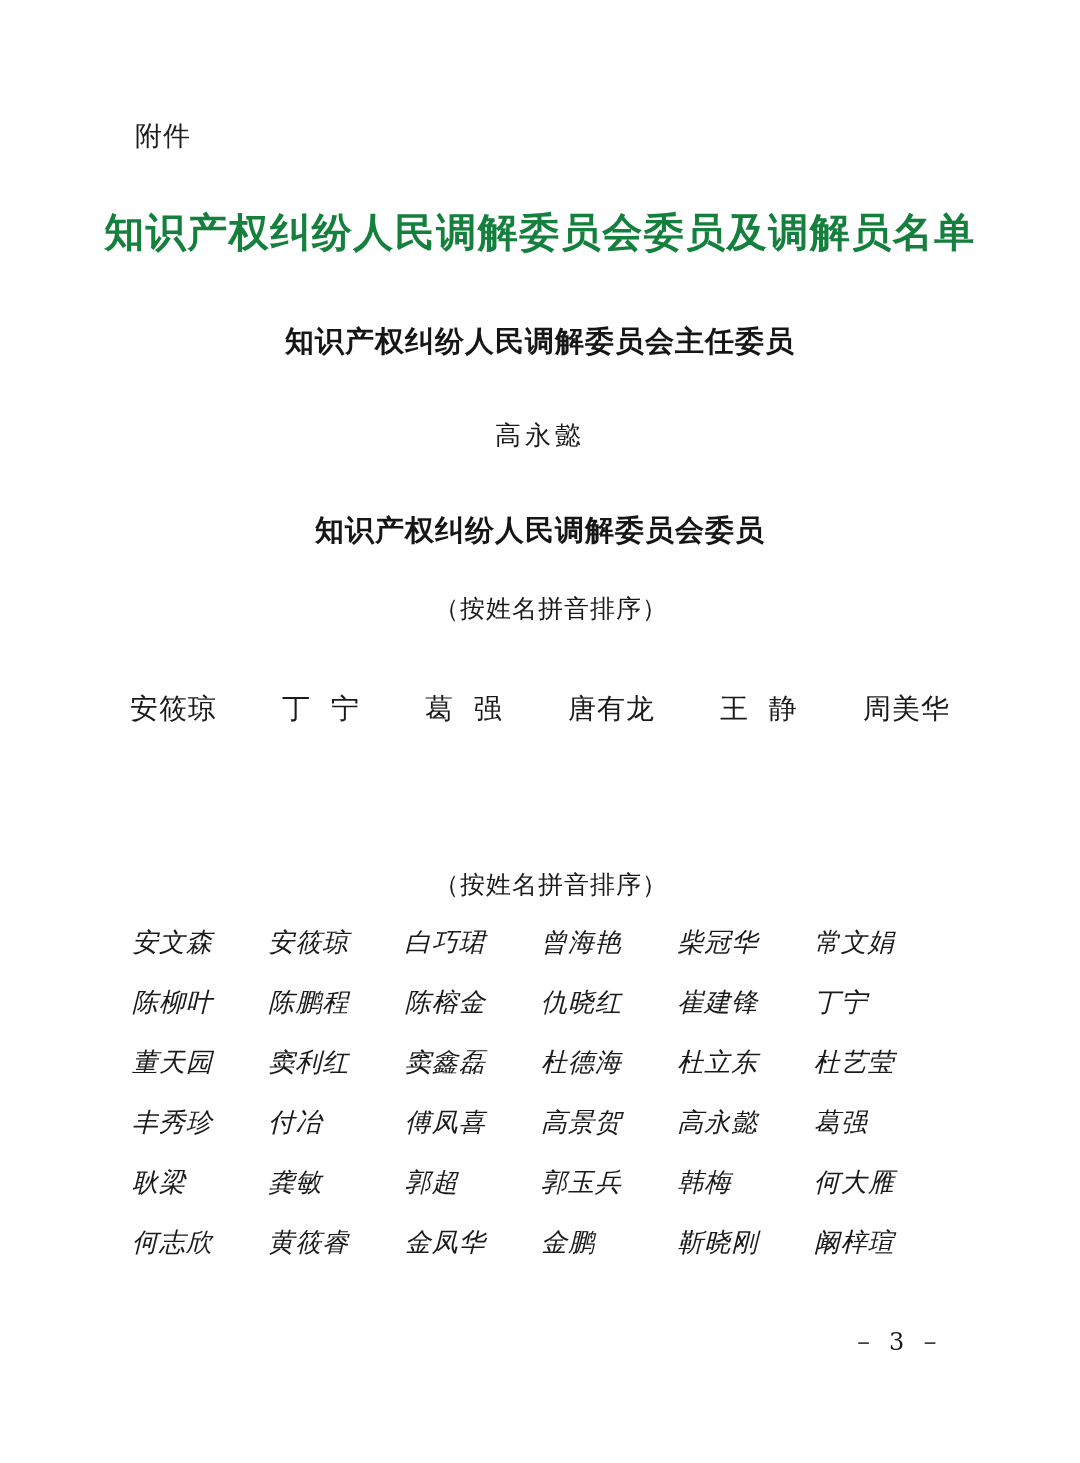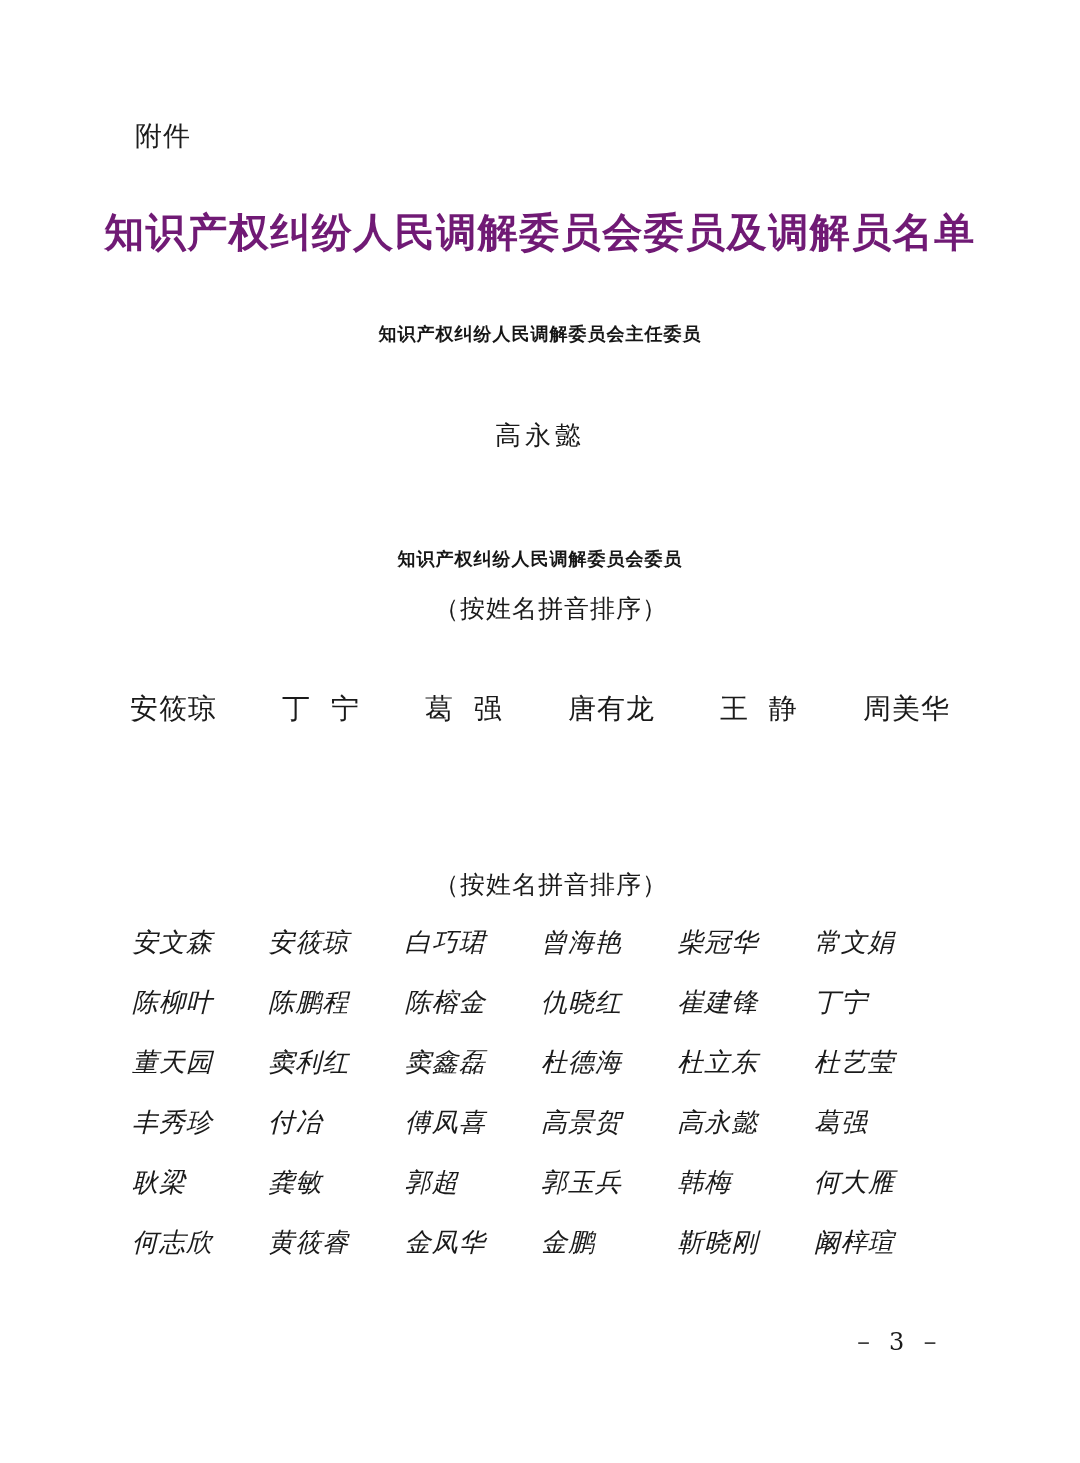--- a/index.html
+++ b/index.html
@@ -32,25 +32,25 @@
   }
   .doc-title {
     position: absolute;
     left: 0;
     right: 0;
     top: 205px;
     text-align: center;
     font-size: 40px;
     font-weight: bold;
     letter-spacing: 1.5px;
-    color: #701a75;
+    color: #15803d;
   }
   .section-heading {
     text-align: center;
-    font-size: 18px;
+    font-size: 29px;
     font-weight: bold;
     letter-spacing: 1px;
     color: #161616;
   }
   .section-note {
     text-align: center;
     font-size: 25px;
     letter-spacing: 1px;
     color: #1a1a1a;
     margin-left: 22px;
@@ -68,21 +68,20 @@
   }
   .chair-name {
     position: absolute;
     left: 0; right: 0;
     top: 418px;
   }
   .h-members {
     position: absolute;
     left: 0; right: 0;
     top: 511px;
-    margin-top: 36px;
   }
   .note-members {
     position: absolute;
     left: 0; right: 0;
     top: 592px;
   }
   .members-row {
     position: absolute;
     left: 130px;
     right: 130px;

